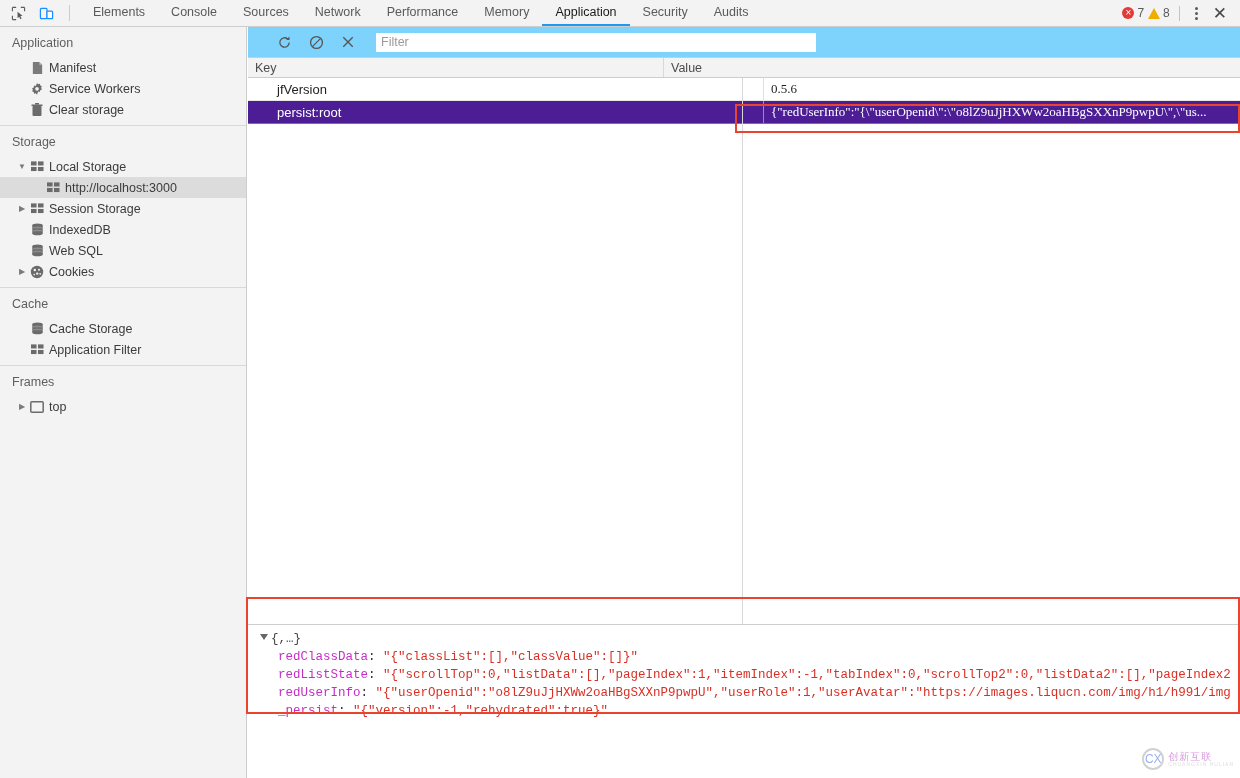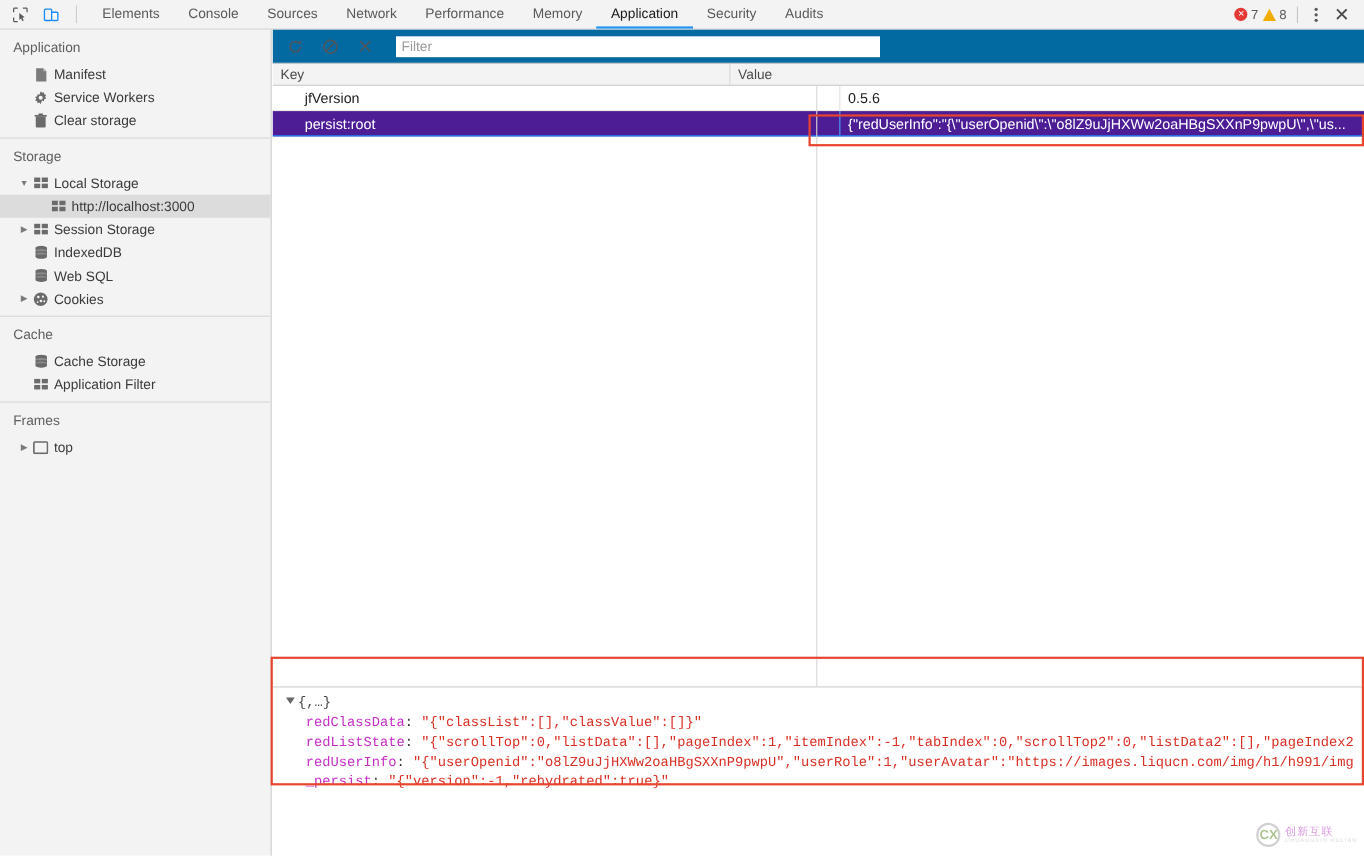--- a/index.html
+++ b/index.html
@@ -108,24 +108,24 @@
   .indent3 { padding-left: 44px; }
 
   
   .main {
     position: absolute; left: 248px; top: 27px;
     width: 992px; height: 751px;
     background: #ffffff;
   }
   .filterbar {
     height: 31px;
-    background: #0369a1;
+    background: #7dd3fc;
     border-bottom: 1px solid #cdcdcd;
     display: flex; align-items: center;
-    padding-left: 10px;
+    padding-left: 26px;
     gap: 12px;
   }
   .fb-icon {
     width: 20px; height: 20px;
     display: flex; align-items: center; justify-content: center;
     cursor: pointer;
   }
   .filter-input {
     margin-left: 6px;
     width: 440px; height: 19px;
@@ -160,21 +160,21 @@
     display: flex;
     height: 23px;
     font-size: 13px;
     color: #222;
     cursor: pointer;
     border-bottom: 1px solid #e8e8e8;
     padding-left: 22px;
   }
   .trow .cell { display: flex; align-items: center; padding-left: 7px; overflow: hidden; white-space: nowrap; }
   .trow .cell.key { width: 494px; border-right: 1px solid #e0e0e0; }
-  .trow .cell.val { flex: 1; }
+  .trow .cell.val { flex: 1; font-family: Liberation Serif, serif; }
   .trow.selected { background: #4c1d95; color: #ffffff; border-bottom: 1px solid #1a8cff; }
   .trow.selected .cell.key { border-right: 1px solid #4aa5ff; }
   .colsplit {
     position: absolute;
     left: 494px; top: 20px;
     width: 1px; height: 546px;
     background: #d8d8d8;
   }
 
   
@@ -217,21 +217,21 @@
     position: absolute;
     right: 6px; bottom: 8px;
     display: flex; align-items: center; gap: 4px;
     opacity: 0.45;
     z-index: 60;
   }
   .wm-circle {
     width: 22px; height: 22px; border-radius: 50%;
     border: 2px solid #9a9a9a;
     display: flex; align-items: center; justify-content: center;
-    font-size: 12px; color: #4d7c0f; font-weight: bold;
+    font-size: 12px; color: #1d4ed8; font-weight: normal;
   }
   .wm-txt { display: flex; flex-direction: column; line-height: 1; }
   .wm-cn { font-size: 10px; color: #a21caf; letter-spacing: 1px; }
   .wm-en { font-size: 5px; color: #b0b0b0; letter-spacing: 1px; }
 </style>
 </head>
 <body>
 
 <div id="app">
 

